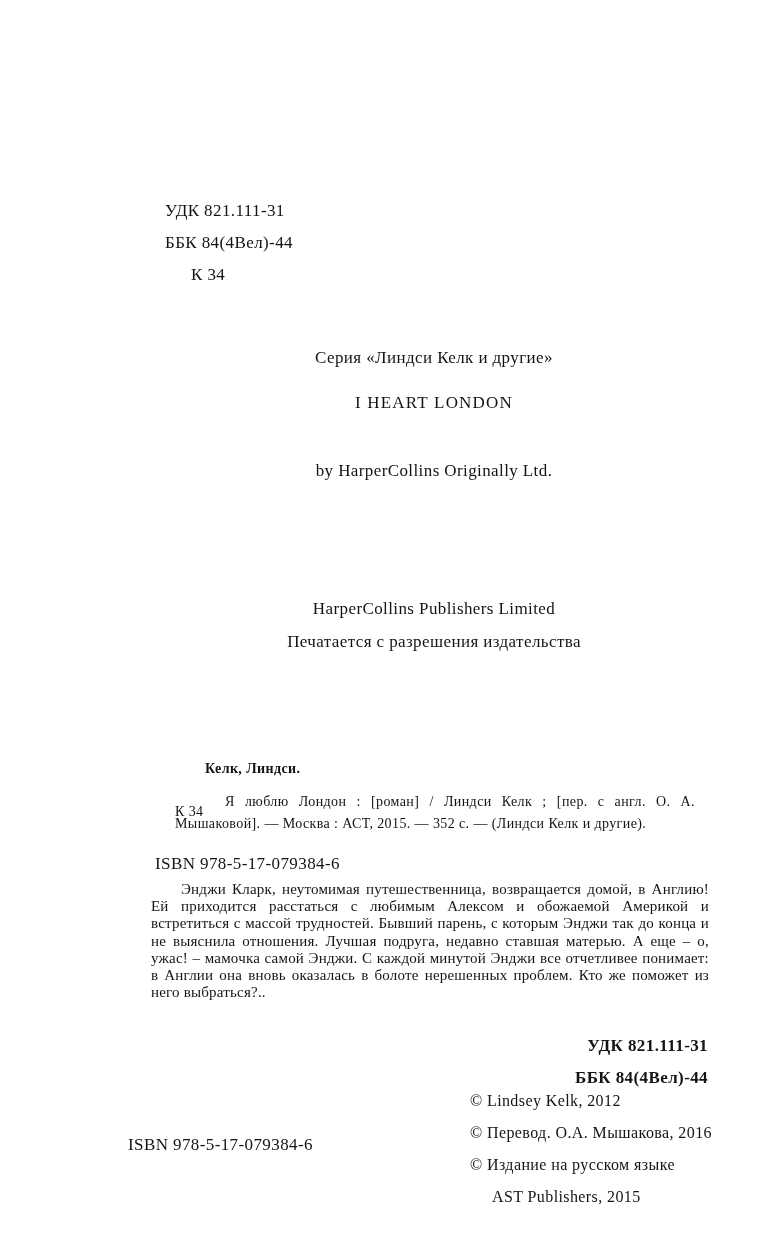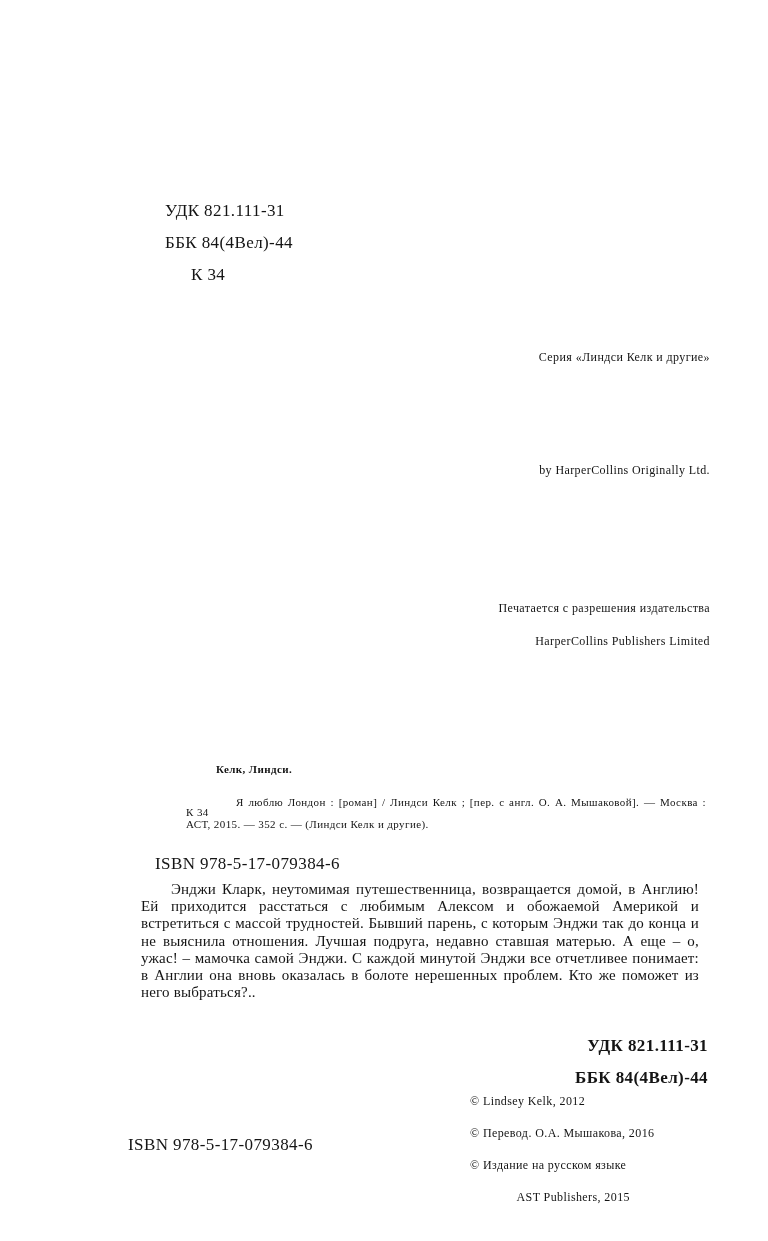--- a/index.html
+++ b/index.html
@@ -24,38 +24,38 @@
     font-size: 17px;
     line-height: 22px;
   }
   .top-codes .k34 { padding-left: 26px; }
 
   
   .center-col {
     position: absolute;
     left: 108px;
     width: 572px;
-    text-align: right;
-    font-size: 12px;
+    text-align: center;
+    font-size: 17px;
     line-height: 23px;
   }
   .series-block   { top: 296px; }
   .title-block    { top: 341px; }
   .title-block .book-title { letter-spacing: 1.2px; }
   .orig-block     { top: 409px; }
   .credits-block  { top: 477px; }
   .perm-block     { top: 547px; }
 
   
   .catalog {
     position: absolute;
-    left: 126px;
+    left: 115px;
     top: 708px;
     width: 560px;
-    font-size: 11px;
+    font-size: 14px;
     line-height: 22.5px;
   }
   .catalog-heading { margin-left: 50px; font-weight: bold; }
   .catalog-body { position: relative; }
   .catalog-kcode {
     position: absolute;
     left: 0;
     top: 0;
   }
   .catalog-desc {
@@ -65,21 +65,21 @@
   .catalog-isbn {
     position: absolute;
     left: 115px;
     top: 814px;
     font-size: 17px;
   }
 
   
   .annotation {
     position: absolute;
-    left: 101px;
+    left: 111px;
     top: 841px;
     width: 558px;
     font-size: 15px;
     line-height: 17.2px;
     text-align: justify;
     text-indent: 30px;
     letter-spacing: 0.2px;
   }
 
   
@@ -91,24 +91,24 @@
     font-weight: bold;
     font-size: 17px;
     line-height: 22px;
   }
 
   
   .copyright {
     position: absolute;
     left: 420px;
     top: 1040px;
-    font-size: 12px;
+    font-size: 16px;
     line-height: 22px;
   }
-  .copyright .indented { padding-left: 22px; text-align: center; }
+  .copyright .indented { padding-left: 22px; }
 
   
   .isbn-bottom {
     position: absolute;
     left: 88px;
     top: 1095px;
     font-size: 17px;
   }
 </style>
 </head>
@@ -120,30 +120,31 @@
     <div>УДК 821.111-31</div>
     <div>ББК 84(4Вел)-44</div>
     <div class="k34">К 34</div>
   </div>
 
   <div class="center-col series-block txt">
     <div>Серия «Линдси Келк и другие»</div>
   </div>
 
   <div class="center-col title-block txt">
+    <div class="book-title">I HEART LONDON</div>
   </div>
 
   <div class="center-col orig-block txt">
     <div>by HarperCollins Originally Ltd.</div>
   </div>
 
 
   <div class="center-col perm-block txt">
+    <div>HarperCollins Publishers Limited</div>
     <div>Печатается с разрешения издательства</div>
-    <div>HarperCollins Publishers Limited</div>
   </div>
 
   <div class="catalog txt">
     <div class="catalog-heading">Келк, Линдси.</div>
     <div class="catalog-body">
       <span class="catalog-kcode">К 34</span>
       <p class="catalog-desc">Я люблю Лондон : [роман] / Линдси Келк ; [пер. с англ. О. А. Мышаковой]. — Москва : АСТ, 2015. — 352 с. — (Линдси Келк и другие).</p>
     </div>
   </div>
 

